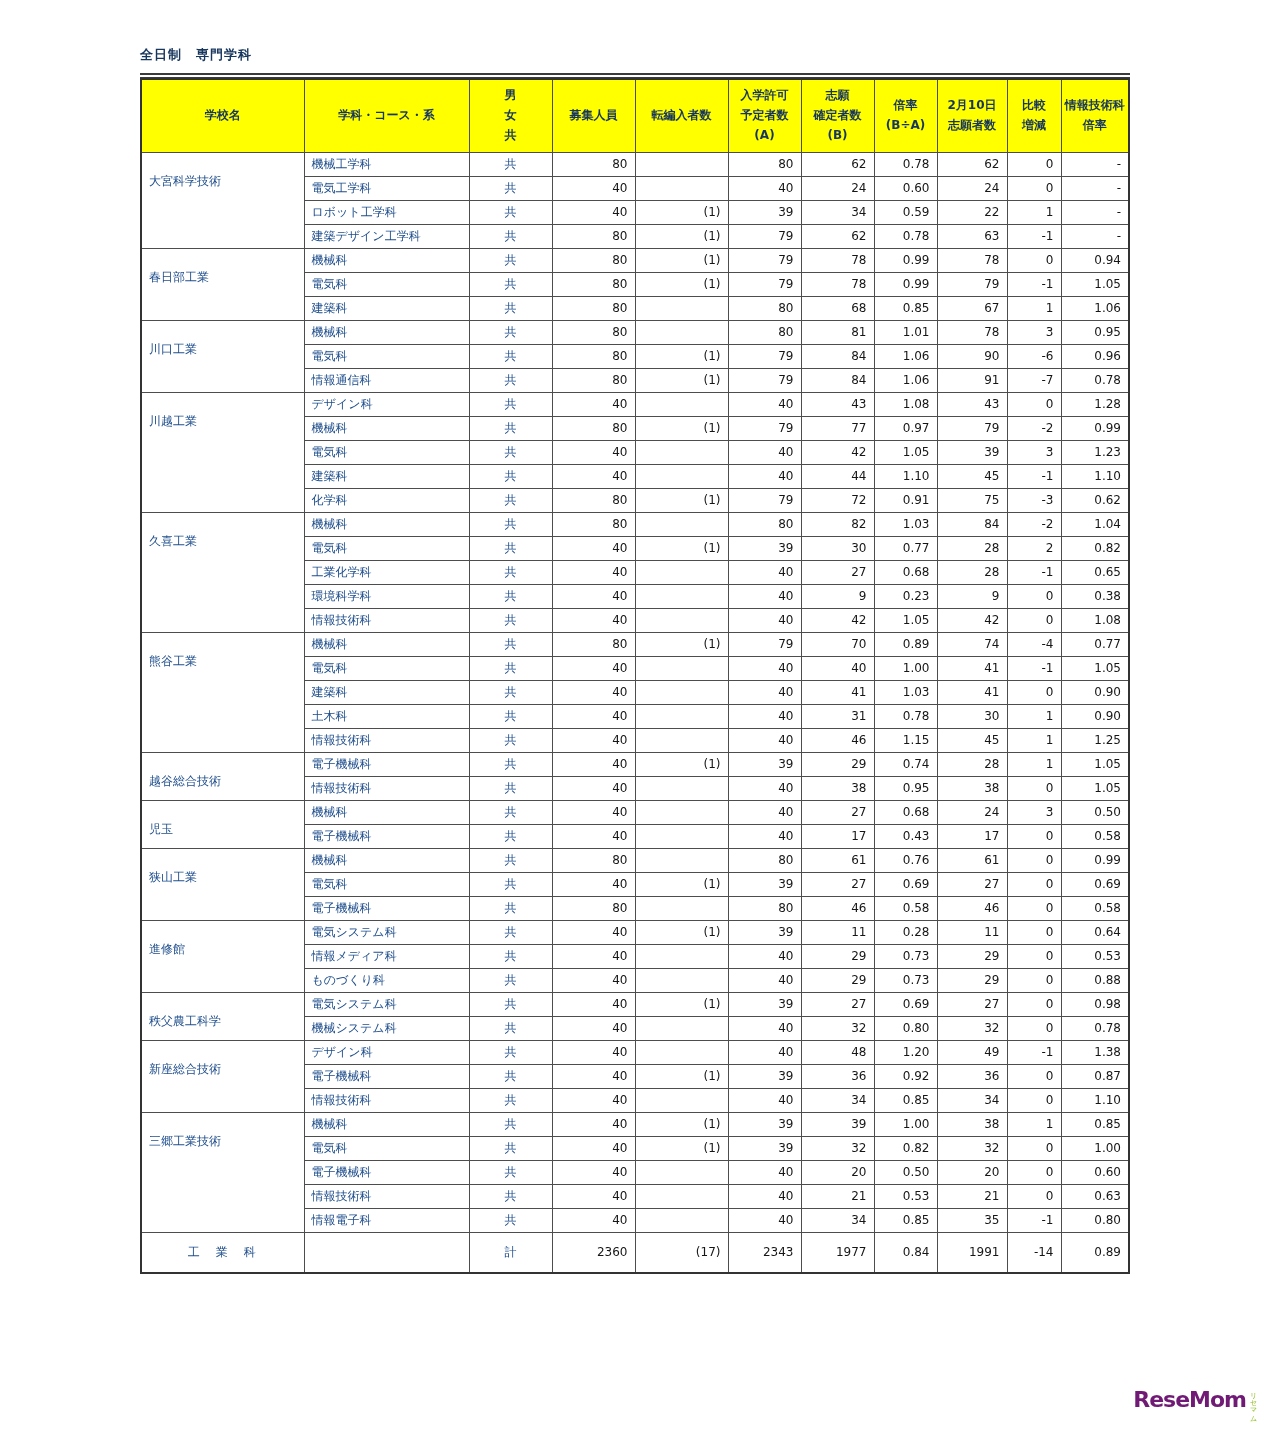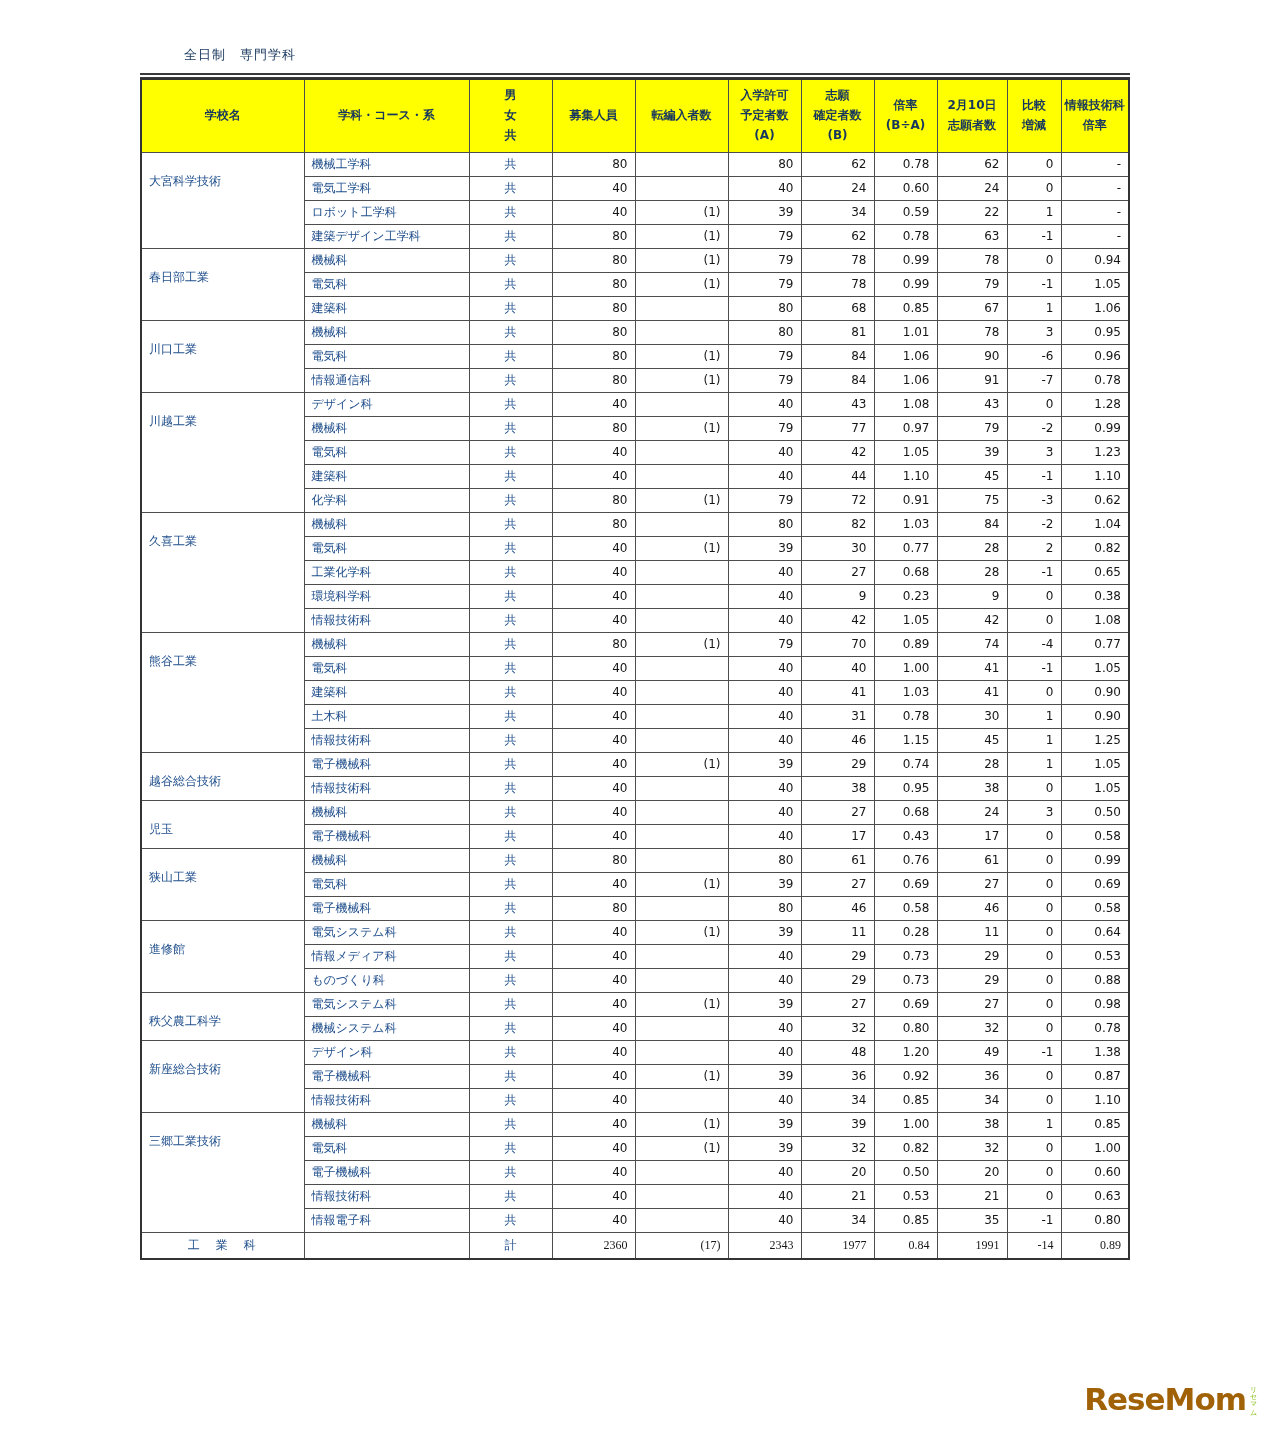--- a/index.html
+++ b/index.html
@@ -5,22 +5,22 @@
   * { box-sizing: border-box; margin: 0; padding: 0; }
   html, body { width: 1280px; height: 1429px; }
   body {
     background: #ffffff;
     font-family: "DejaVu Sans", "Liberation Sans", sans-serif;
     position: relative;
     overflow: hidden;
   }
   .sheet { position: absolute; left: 140px; top: 46px; width: 990px; }
   .doc-title {
-    color: #17365D; font-size: 13px; font-weight: normal;
-    letter-spacing: 1px; margin-bottom: 9px; margin-left: 44px;
+    color: #17365D; font-size: 13px; font-weight: bold;
+    letter-spacing: 1px; margin-bottom: 9px;
   }
   .double-rule {
     height: 5px;
     border-top: 2px solid #3a3a3a;
     border-bottom: 1px solid #3a3a3a;
   }
   .section-title {
     color: #17365D; font-size: 13px; font-weight: bold;
     letter-spacing: 9px; padding-left: 30px; margin: 5px 0 3px 0;
     white-space: nowrap;
@@ -37,25 +37,25 @@
     background: #FFFF00; color: #17365D;
     font-size: 12px; font-weight: bold;
     text-align: center; vertical-align: middle;
     height: 73px; line-height: 1.65; padding: 1px 2px;
   }
   tbody td { height: 24px; font-size: 12px; padding: 1px 7px; }
   td.cell-school { color: #1F4E8C; vertical-align: top; padding-top: 20px; text-align: left; }
   td.cell-course { color: #1F4E8C; text-align: left; }
   td.cell-gender { color: #1F4E8C; text-align: center; }
   td.cell-num { color: #161616; text-align: right; }
-  tr.total-row td { height: 27px; font-family: Liberation Serif, serif; }
+  tr.total-row td { height: 41px; }
   td.cell-total-label { color: #1F4E8C; text-align: center; letter-spacing: 2px; }
   .logo { position: absolute; right: 22px; bottom: 12px; white-space: nowrap; }
   .logo-text {
-    font-size: 31px; font-weight: bold; color: #a16207; letter-spacing: -1px; text-align: right;
+    font-size: 22px; font-weight: bold; color: #701a75; letter-spacing: -1px; text-align: right;
   }
   .logo-jp {
     color: #8CBF1F; font-size: 7px;
     writing-mode: vertical-rl; display: inline-block;
     vertical-align: top; margin-left: 2px; height: 30px;
   }
 </style>
 </head>
 <body>
 

